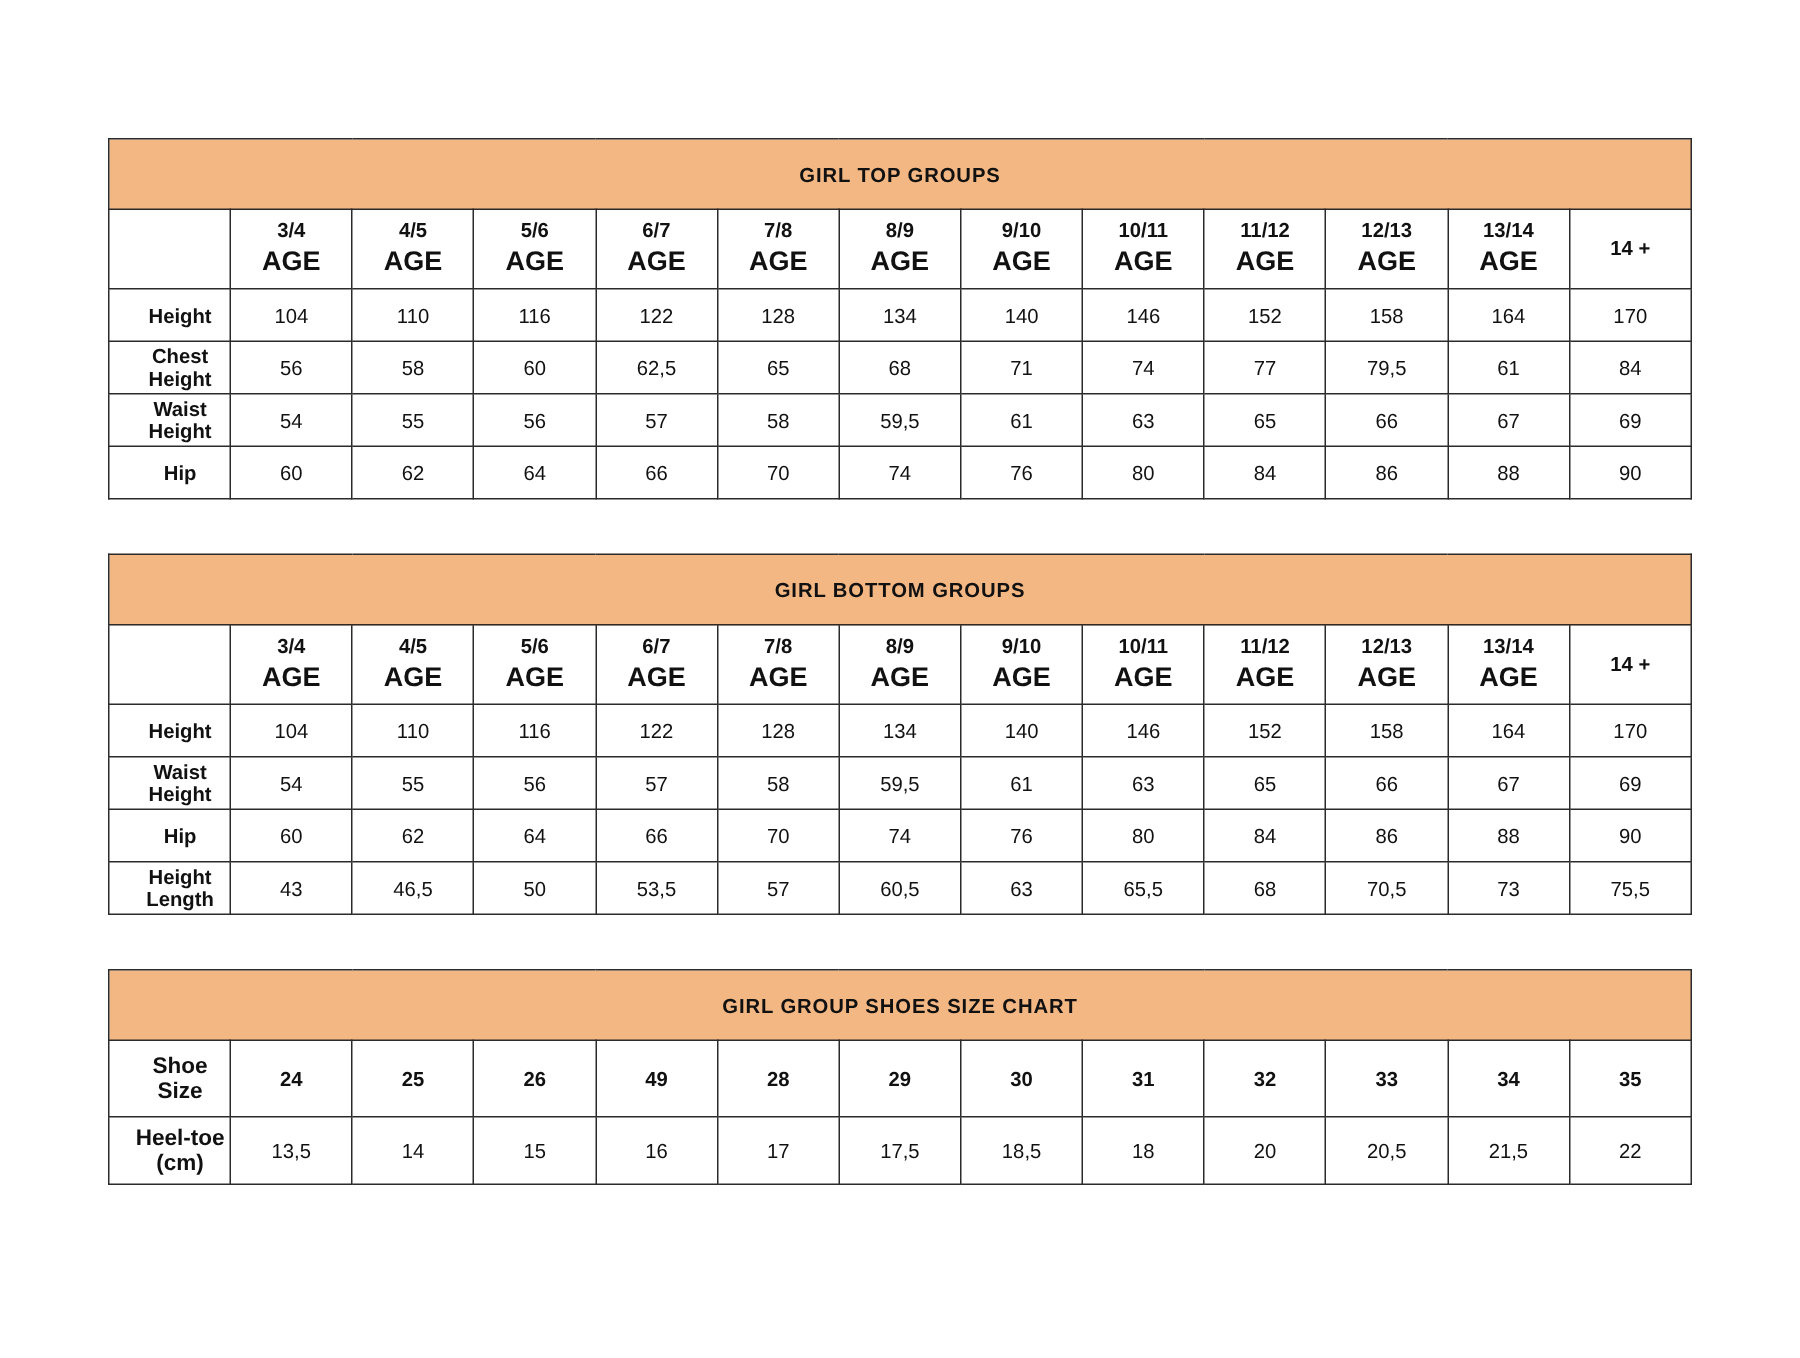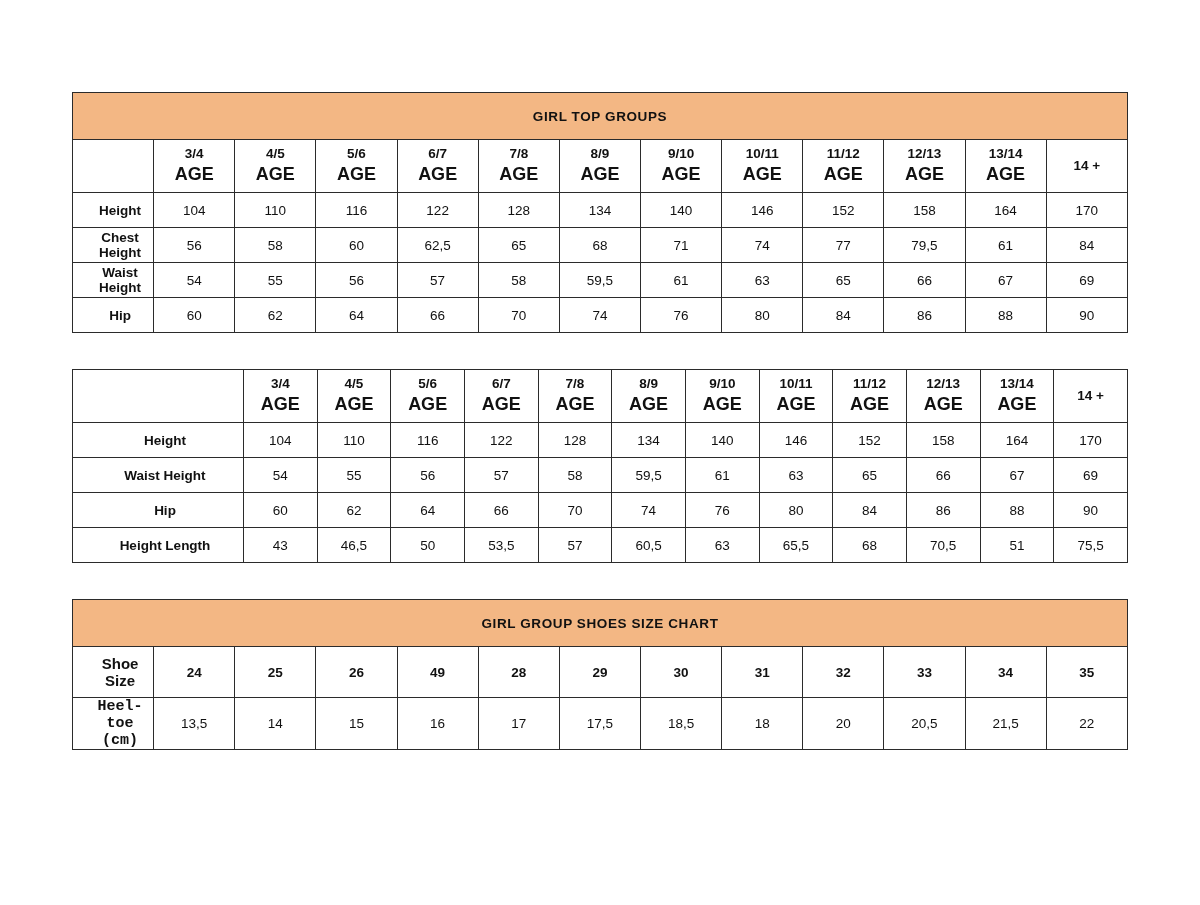--- a/index.html
+++ b/index.html
@@ -74,21 +74,20 @@
   }
   .shoe-head td.label-col {
     font-size: 15px;
   }
   .shoe-row td {
     height: 44px;
     font-size: 14px;
   }
   .shoe-row td.label-col {
     font-size: 15px;
-    font-family: Liberation Mono, monospace;
   }
 </style>
 </head>
 <body>
 
 <div class="page">
 
   <div class="chart-block">
     <table class="size-table">
       <tbody>
@@ -206,20 +205,23 @@
         <td>88</td>
         <td>90</td>
       </tr>
     </tbody>
       </table>
   </div>
 
   <div class="chart-block">
     <table class="size-table">
       <tbody>
+          <tr>
+        <td class="title-cell" colspan="13">GIRL BOTTOM GROUPS</td>
+      </tr>
       <tr class="head-row">
         <td class="label-col"></td>
         <td>
           <span class="age-num">3/4</span>
           <span class="age-word">AGE</span>
         </td>
         <td>
           <span class="age-num">4/5</span>
           <span class="age-word">AGE</span>
         </td>
@@ -314,21 +316,21 @@
         <td>43</td>
         <td>46,5</td>
         <td>50</td>
         <td>53,5</td>
         <td>57</td>
         <td>60,5</td>
         <td>63</td>
         <td>65,5</td>
         <td>68</td>
         <td>70,5</td>
-        <td>51</td>
+        <td>73</td>
         <td>75,5</td>
       </tr>
     </tbody>
       </table>
   </div>
 
   <div class="chart-block">
     <table class="size-table">
       <tbody>
           <tr>

